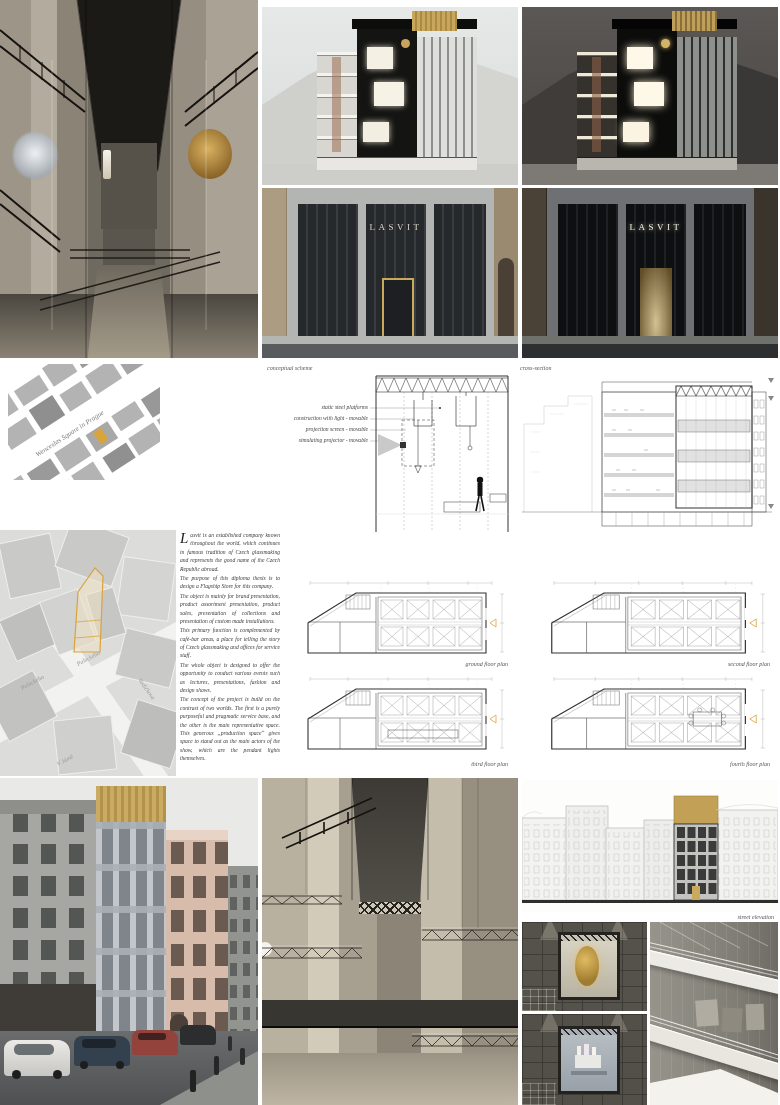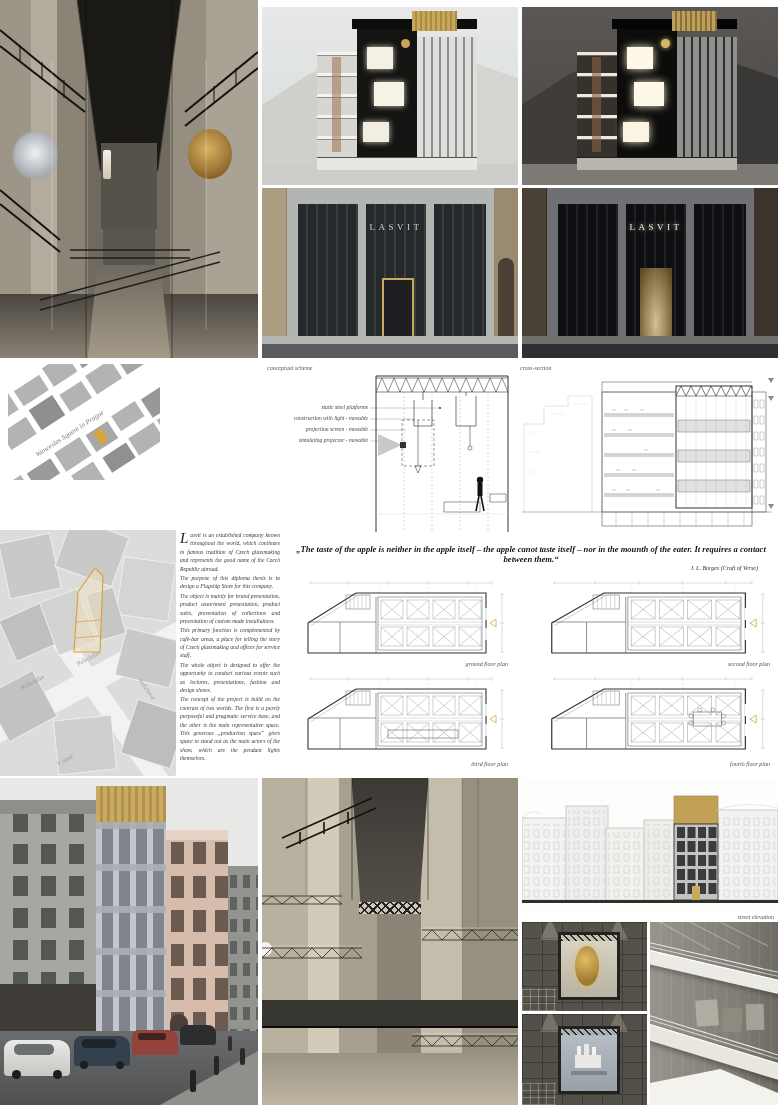--- a/index.html
+++ b/index.html
@@ -361,24 +361,20 @@
   <div id="textblock" class="panel" style="left:180px;top:531px;width:100px;height:244px;">
     <span class="drop">L</span>
     <p>asvit is an established company known throughout the world, which continues in famous tradition of Czech glassmaking and represents the good name of the Czech Republic abroad.</p>
     <p>The purpose of this diploma thesis is to design a Flagship Store for this company.</p>
     <p>The object is mainly for brand presentation, product assortment presentation, product sales, presentation of collections and presentation of custom made installations.</p>
     <p>This primary function is complemented by café-bar areas, a place for telling the story of Czech glassmaking and offices for service staff.</p>
     <p>The whole object is designed to offer the opportunity to conduct various events such as lectures, presentations, fashion and design shows.</p>
     <p>The concept of the project is build on the contrast of two worlds. The first is a purely purposeful and pragmatic service base, and the other is the main representative space. This generous „production space“ gives space to stand out as the main actors of the show, which are the pendant lights themselves.</p>
   </div>
 
-  <div class="panel" style="left:290px;top:544px;width:482px;height:30px;">
-    <div id="quote-text">„The taste of the apple is neither in the apple itself – the apple canot taste itself – nor in the mounth of the eater. It requires a contact between them.“</div>
-    <div id="quote-attr">J. L. Borges (Craft of Verse)</div>
-  </div>
 
   <div class="panel" style="left:288px;top:576px;width:228px;height:92px;">
     <svg width="228" height="88" viewBox="0 0 228 88">
         <use href="#plan-base"></use>
       </svg>
     <div class="plan-label">ground floor plan</div>
   </div>
   <div class="panel" style="left:530px;top:576px;width:248px;height:92px;">
     <svg width="248" height="88" viewBox="0 0 228 88" preserveAspectRatio="none">
         <use href="#plan-base"></use>

